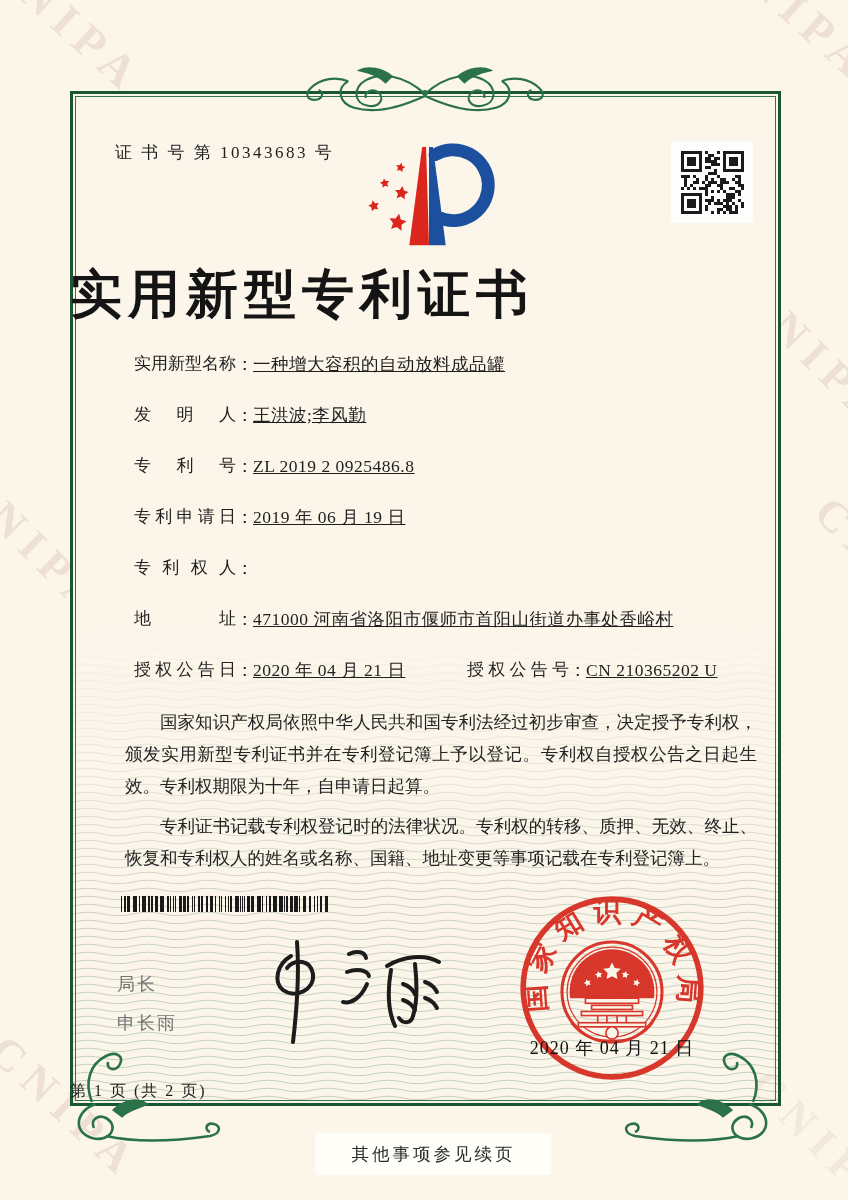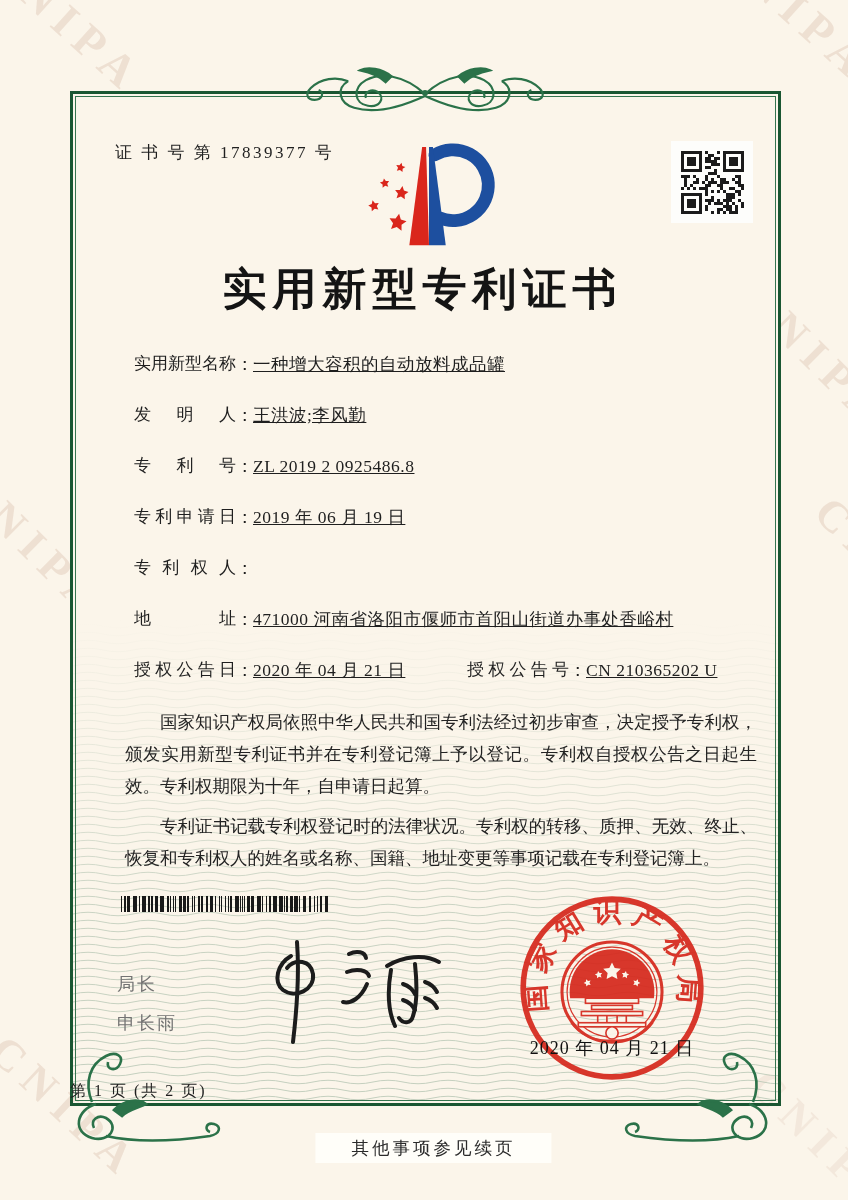--- a/index.html
+++ b/index.html
@@ -12,22 +12,22 @@
   .frame{position:absolute;left:70px;top:91px;width:705px;height:1009px;
          border:3px solid #1a5632;z-index:2;}
   .frame-inner{position:absolute;left:2px;top:2px;right:2px;bottom:2px;border:1px solid #35744f;}
   .guilloche{position:absolute;left:73px;top:94px;z-index:2;}
   .content{position:absolute;inset:0;z-index:3;}
   .orn{position:absolute;z-index:4;}
   .cert-no{position:absolute;left:115px;top:141px;font-size:17px;letter-spacing:2.5px;}
   .logo{position:absolute;left:355px;top:141px;}
   .qr-box{position:absolute;left:671px;top:141px;width:82px;height:82px;background:#fdfdfb;
           display:flex;align-items:center;justify-content:center;}
-  .title{position:absolute;left:70px;width:705px;top:260px;text-align:center;
-         font-size:44px;font-weight:bold;letter-spacing:6px;color:#141414;}
+  .title{position:absolute;left:70px;width:705px;top:260px;
+         font-size:52px;font-weight:bold;letter-spacing:6px;color:#141414;}
   .rows{position:absolute;left:117px;top:352px;width:650px;font-size:17.5px;margin-left:17px;}
   .row{display:flex;margin-bottom:27px;line-height:24px;align-items:flex-start;}
   .lbl{display:inline-block;width:102px;font-size:17px;text-align:justify;text-align-last:justify;
        word-break:keep-all;flex:none;}
   .colon{flex:none;width:17px;}
   .val{flex:1;letter-spacing:0.5px;text-decoration:underline;}
   .row-grant{position:relative;}
   .pair2{position:absolute;left:333px;top:0;display:flex;align-items:center;}
   .pair2 .val{flex:none;}
   .body-text{position:absolute;left:117px;top:698px;width:648px;font-size:17.5px;
@@ -37,21 +37,21 @@
   .signer{position:absolute;left:117px;top:972px;font-family:"Liberation Sans",sans-serif;
           font-size:18px;letter-spacing:2px;color:#737373;}
   .signer div{margin-bottom:15px;}
   .sig{position:absolute;left:258px;top:938px;}
   .seal{position:absolute;left:515px;top:891px;mix-blend-mode:multiply;}
   .seal-date{position:absolute;left:515px;top:1036px;width:194px;text-align:center;
              font-size:18px;color:#101010;letter-spacing:1px;z-index:5;}
   .page-info{position:absolute;left:70px;width:705px;top:1081px;text-align:left;
              font-size:16px;letter-spacing:2px;z-index:5;}
   .note-box{position:absolute;left:50%;transform:translateX(-46%);top:1133px;
-            background:#fffef9;padding:3px 36px;font-size:17.5px;letter-spacing:3px;z-index:5;
+            background:#fffef9;padding:9px 36px;font-size:17.5px;letter-spacing:3px;z-index:5;
             color:#2b2b2b;}
 </style>
 </head>
 <body>
 
 <div class="page">
 
   <svg width="0" height="0" style="position:absolute">
     <defs>
       <path id="st" d="M0,-10 L2.94,-4.05 L9.51,-3.09 L4.76,1.55 L5.88,8.09 L0,5 L-5.88,8.09 L-4.76,1.55 L-9.51,-3.09 L-2.94,-4.05 Z"></path>
@@ -110,21 +110,21 @@
         <use href="#cornfl"></use>
       </g>
   </svg>
   <svg class="orn" style="left:583px;top:1048px;" width="200" height="100" viewBox="0 0 200 100">
     <g stroke="#2b7249" stroke-width="2.6" fill="#2b7249" transform="translate(200,0) scale(-1,1)">
         <use href="#cornfl"></use>
       </g>
   </svg>
 
   <div class="content">
-    <div class="cert-no">证 书 号 第 17839377 号</div>
+    <div class="cert-no">证 书 号 第 10343683 号</div>
 
     <svg class="logo" width="150" height="118" viewBox="0 0 150 120">
       <path d="M80,14 A36 36 0 1 1 84,78" fill="none" stroke="#1d4f9f" stroke-width="13" stroke-linecap="round"></path>
       <polygon points="67,6 71,6 74,106 54,106" fill="#da261c"></polygon>
       <polygon points="74,6 78,6 91,106 74,106" fill="#1d4f9f"></polygon>
       <g fill="#da261c">
         <use href="#st" transform="translate(45,27) scale(0.5) rotate(12)"></use>
         <use href="#st" transform="translate(29,43) scale(0.5) rotate(-10)"></use>
         <use href="#st" transform="translate(46,53) scale(0.72) rotate(8)"></use>
         <use href="#st" transform="translate(18,66) scale(0.58) rotate(-14)"></use>

